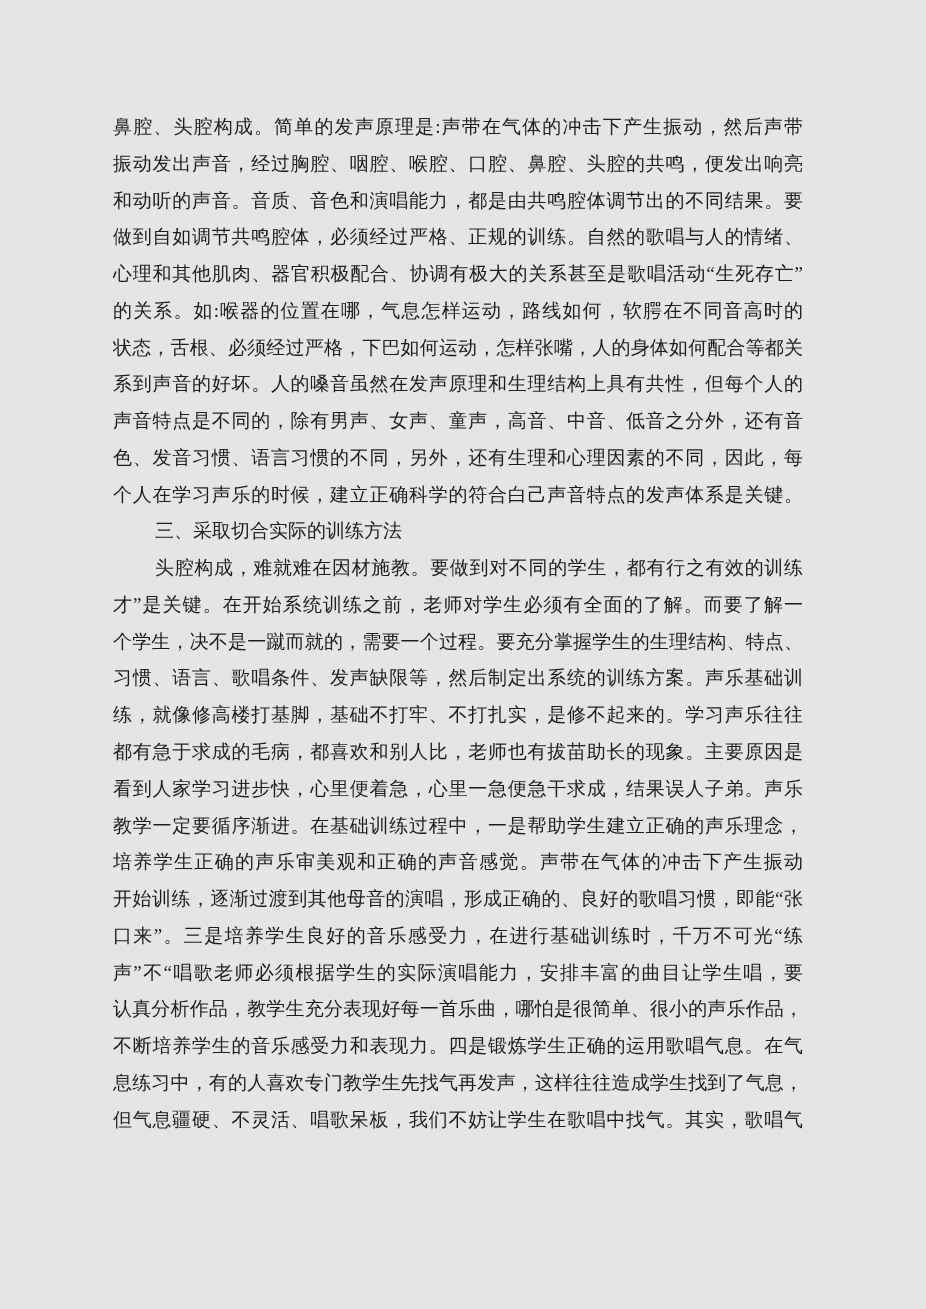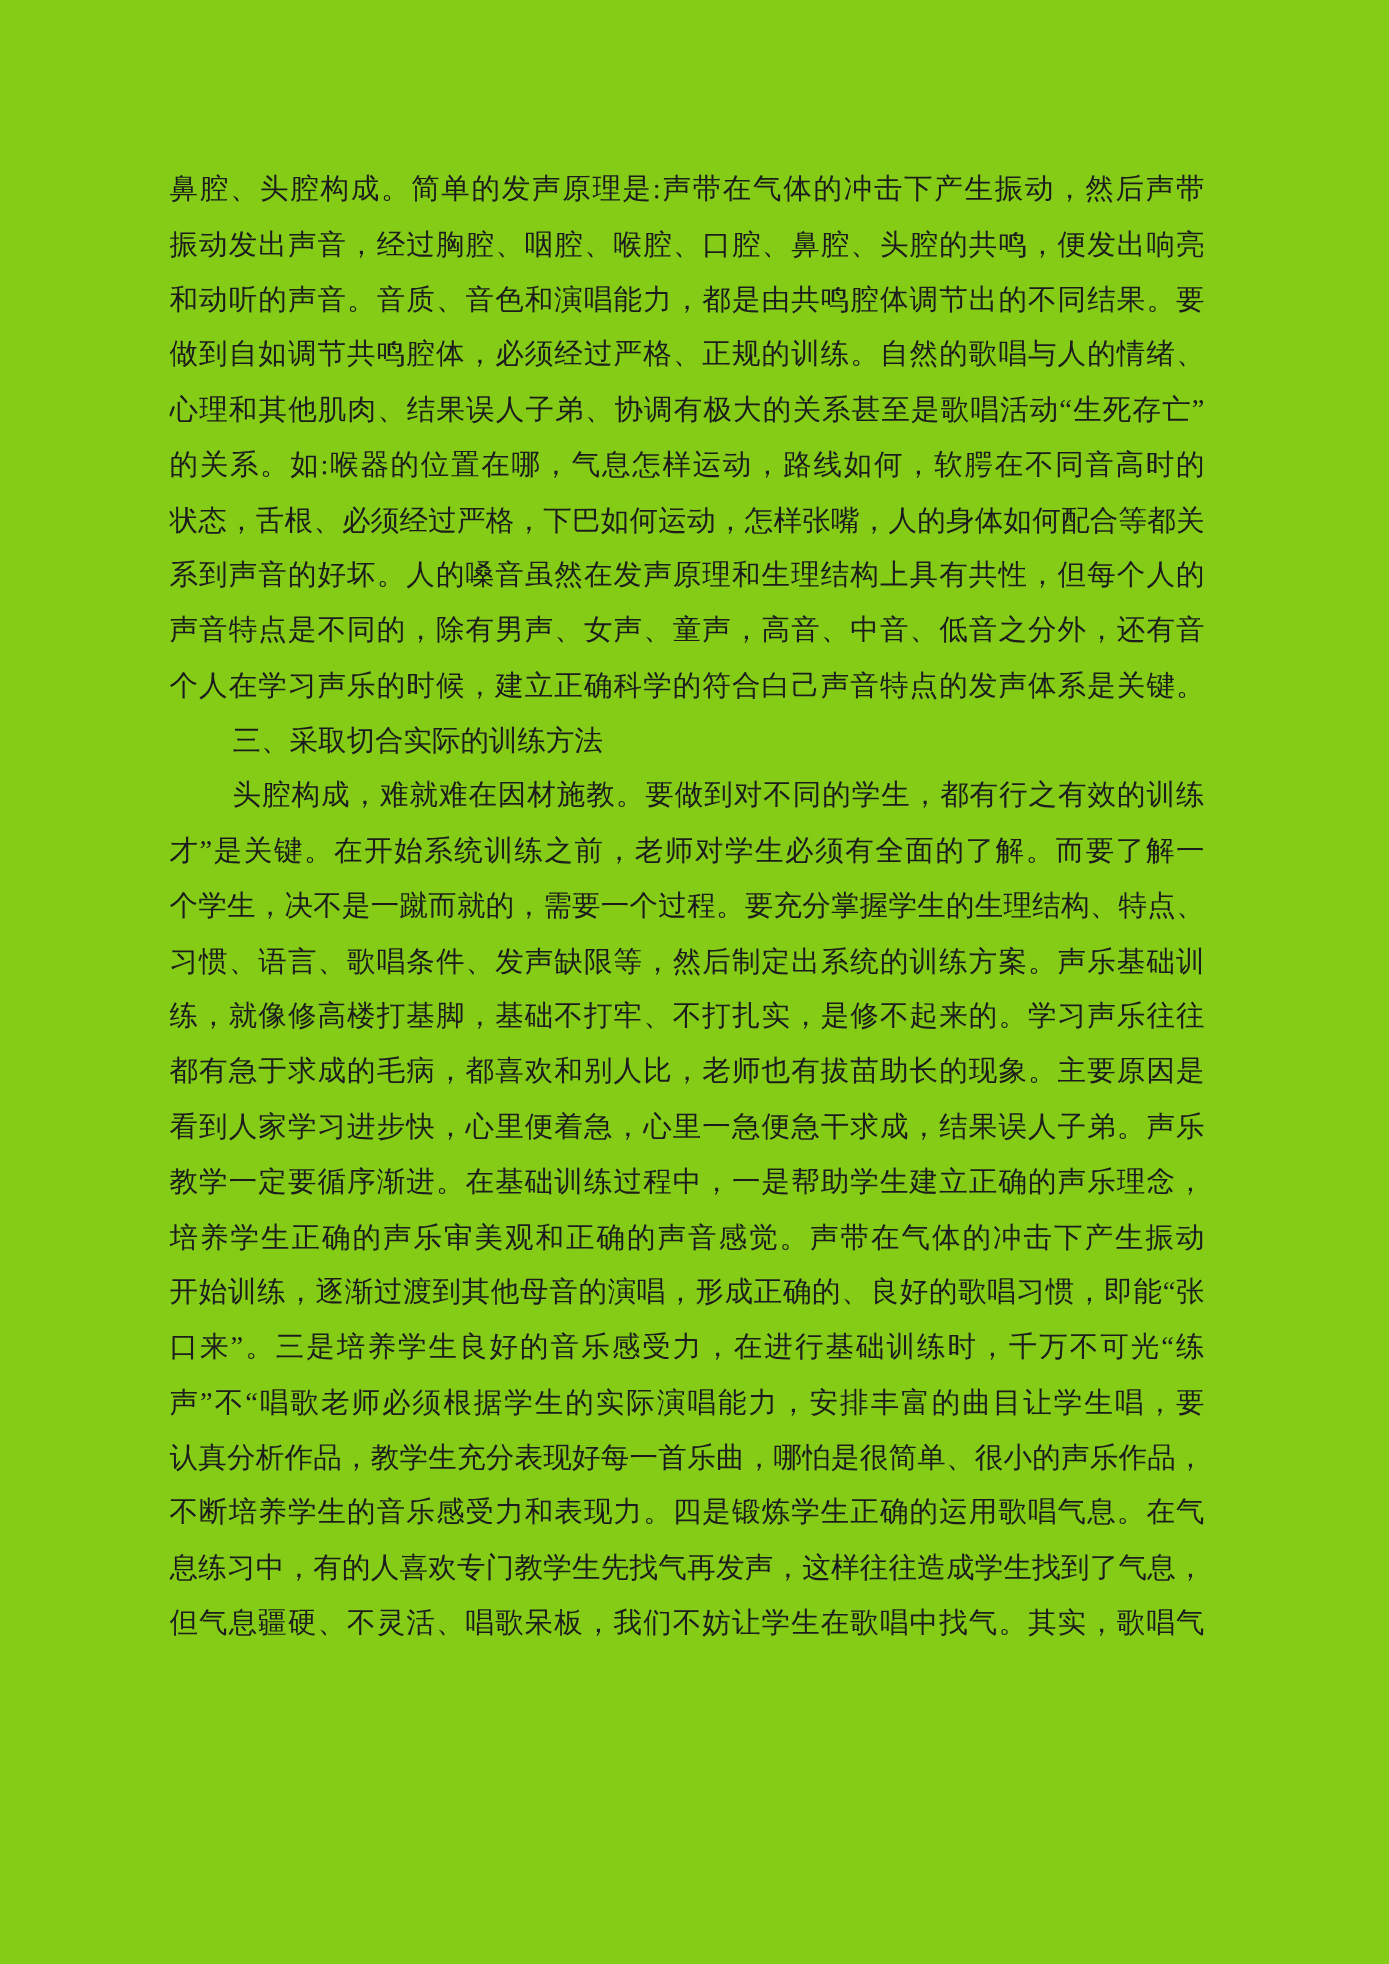--- a/index.html
+++ b/index.html
@@ -9,21 +9,21 @@
   }
   body {
     width: 926px;
     height: 1309px;
     overflow: hidden;
     font-family: "Liberation Serif", "DejaVu Serif", serif;
   }
   .page {
     width: 926px;
     height: 1309px;
-    background: #84cc16;
+    background: #e5e5e5;
     box-sizing: border-box;
     padding: 109px 123px 0 113px;
   }
   .textblock {
     width: 690px;
   }
   .line {
     box-sizing: border-box;
     width: 690px;
     font-size: 19px;
@@ -46,25 +46,26 @@
 </head>
 <body>
 
 <div class="page">
   <div class="textblock">
 
     <div class="line">鼻腔、头腔构成。简单的发声原理是:声带在气体的冲击下产生振动，然后声带</div>
     <div class="line">振动发出声音，经过胸腔、咽腔、喉腔、口腔、鼻腔、头腔的共鸣，便发出响亮</div>
     <div class="line">和动听的声音。音质、音色和演唱能力，都是由共鸣腔体调节出的不同结果。要</div>
     <div class="line">做到自如调节共鸣腔体，必须经过严格、正规的训练。自然的歌唱与人的情绪、</div>
-    <div class="line">心理和其他肌肉、结果误人子弟、协调有极大的关系甚至是歌唱活动“生死存亡”</div>
+    <div class="line">心理和其他肌肉、器官积极配合、协调有极大的关系甚至是歌唱活动“生死存亡”</div>
     <div class="line">的关系。如:喉器的位置在哪，气息怎样运动，路线如何，软腭在不同音高时的</div>
     <div class="line">状态，舌根、必须经过严格，下巴如何运动，怎样张嘴，人的身体如何配合等都关</div>
     <div class="line">系到声音的好坏。人的嗓音虽然在发声原理和生理结构上具有共性，但每个人的</div>
     <div class="line">声音特点是不同的，除有男声、女声、童声，高音、中音、低音之分外，还有音</div>
+    <div class="line">色、发音习惯、语言习惯的不同，另外，还有生理和心理因素的不同，因此，每</div>
     <div class="line">个人在学习声乐的时候，建立正确科学的符合白己声音特点的发声体系是关键。</div>
 
     <div class="line heading indent">三、采取切合实际的训练方法</div>
 
     <div class="line indent">头腔构成，难就难在因材施教。要做到对不同的学生，都有行之有效的训练</div>
     <div class="line">才”是关键。在开始系统训练之前，老师对学生必须有全面的了解。而要了解一</div>
     <div class="line">个学生，决不是一蹴而就的，需要一个过程。要充分掌握学生的生理结构、特点、</div>
     <div class="line">习惯、语言、歌唱条件、发声缺限等，然后制定出系统的训练方案。声乐基础训</div>
     <div class="line">练，就像修高楼打基脚，基础不打牢、不打扎实，是修不起来的。学习声乐往往</div>
     <div class="line">都有急于求成的毛病，都喜欢和别人比，老师也有拔苗助长的现象。主要原因是</div>

